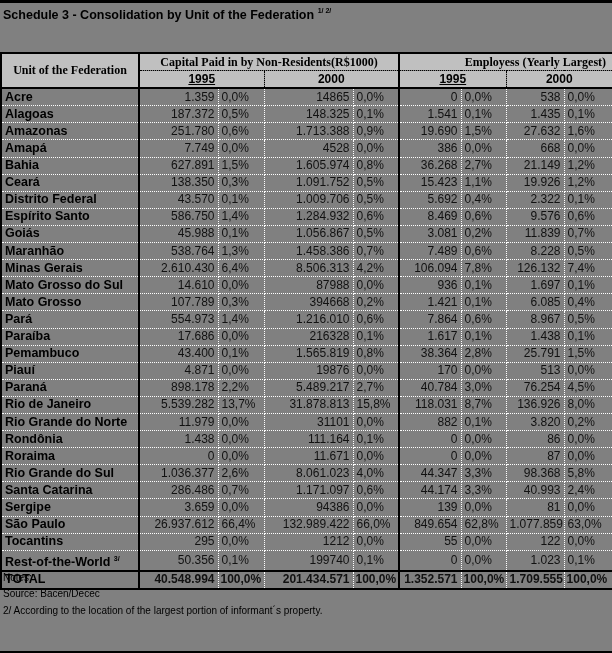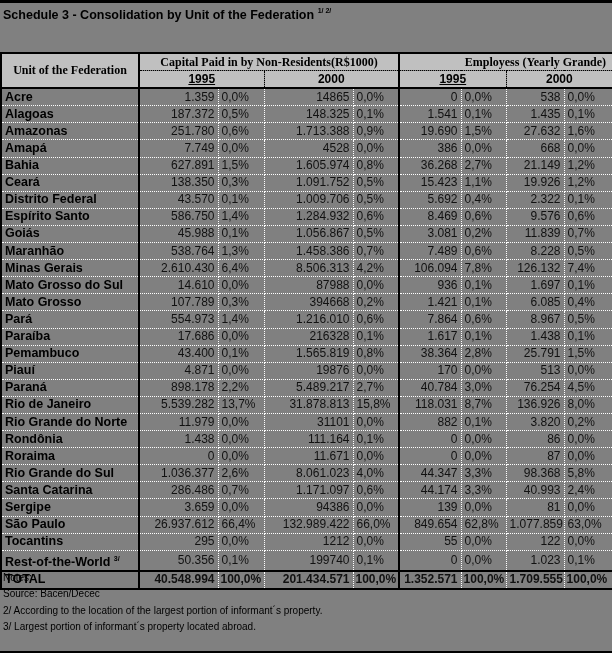--- a/index.html
+++ b/index.html
@@ -71,21 +71,21 @@
     <col style="width:46px">
     <col style="width:62px">
     <col style="width:45px">
     <col style="width:58px">
     <col style="width:49px">
   </colgroup>
   <thead>
     <tr>
       <th class="hdr-unit" rowspan="2">Unit of the Federation</th>
       <th class="hdr-group cap" colspan="4">Capital Paid in by Non-Residents(R$1000)</th>
-      <th class="hdr-group emp" colspan="4">Employess (Yearly Grande)</th>
+      <th class="hdr-group emp" colspan="4">Employess (Yearly Largest)</th>
     </tr>
     <tr>
       <th class="hdr-year dot" colspan="2">1995</th>
       <th class="hdr-year solid" colspan="2">2000</th>
       <th class="hdr-year dot" colspan="2">1995</th>
       <th class="hdr-year solid" colspan="2">2000</th>
     </tr>
   </thead>
   <tbody id="tbody">
   <tr>
@@ -407,16 +407,15 @@
         <td class="num">1.709.555</td>
         <td class="pct solid">100,0%</td>
       </tr>
     </tbody>
 </table>
 
 <div class="notes">
   <div class="note-line">Notes:</div>
   <div class="note-line">Source: Bacen/Decec</div>
   <div class="note-line">2/ According to the location of the largest portion of informant´s property.</div>
-  <div class="note-line">3/ Largest portion of informant´s property located abroad.</div>
 </div>
 
 <div class="bottombar"></div>
 
 </body></html>

